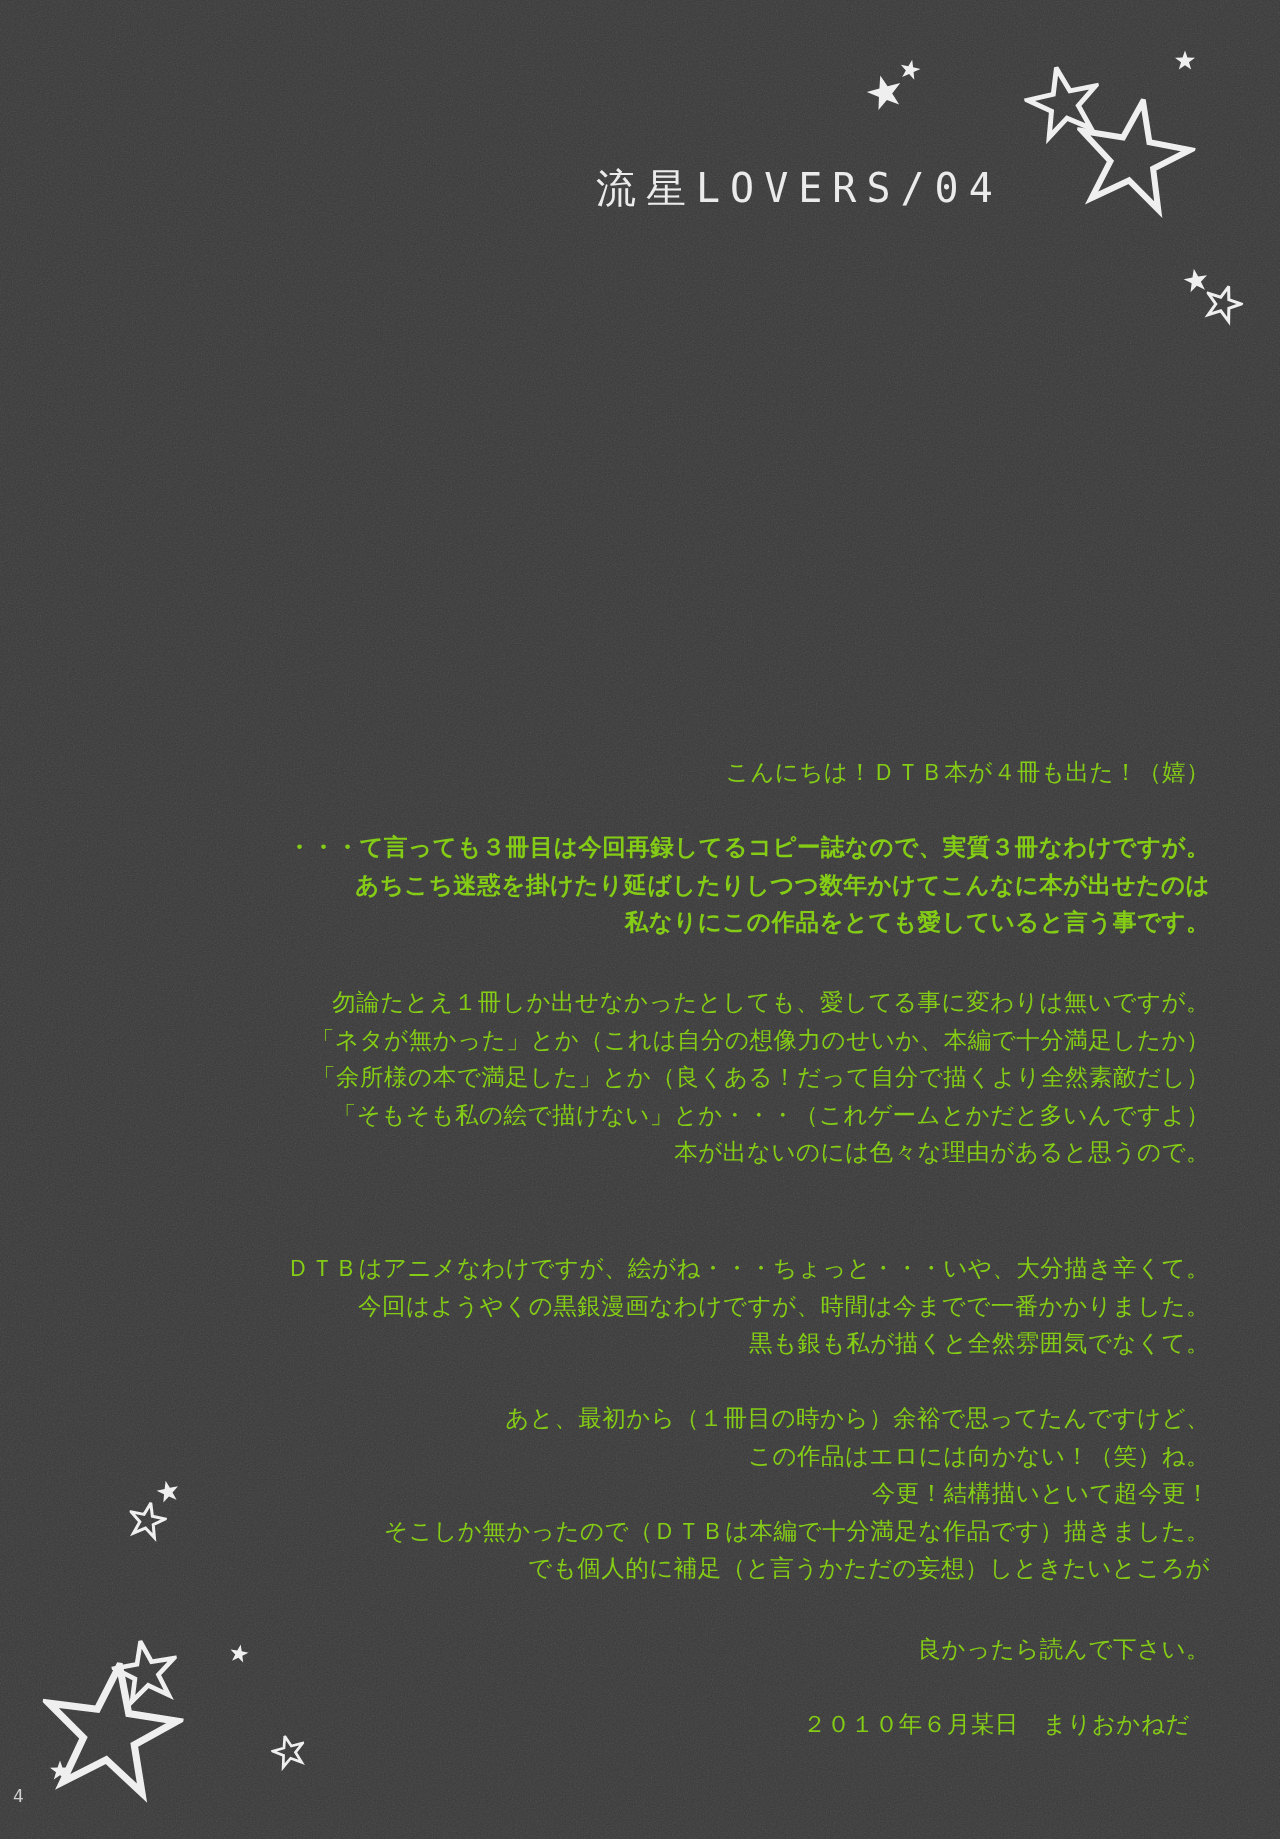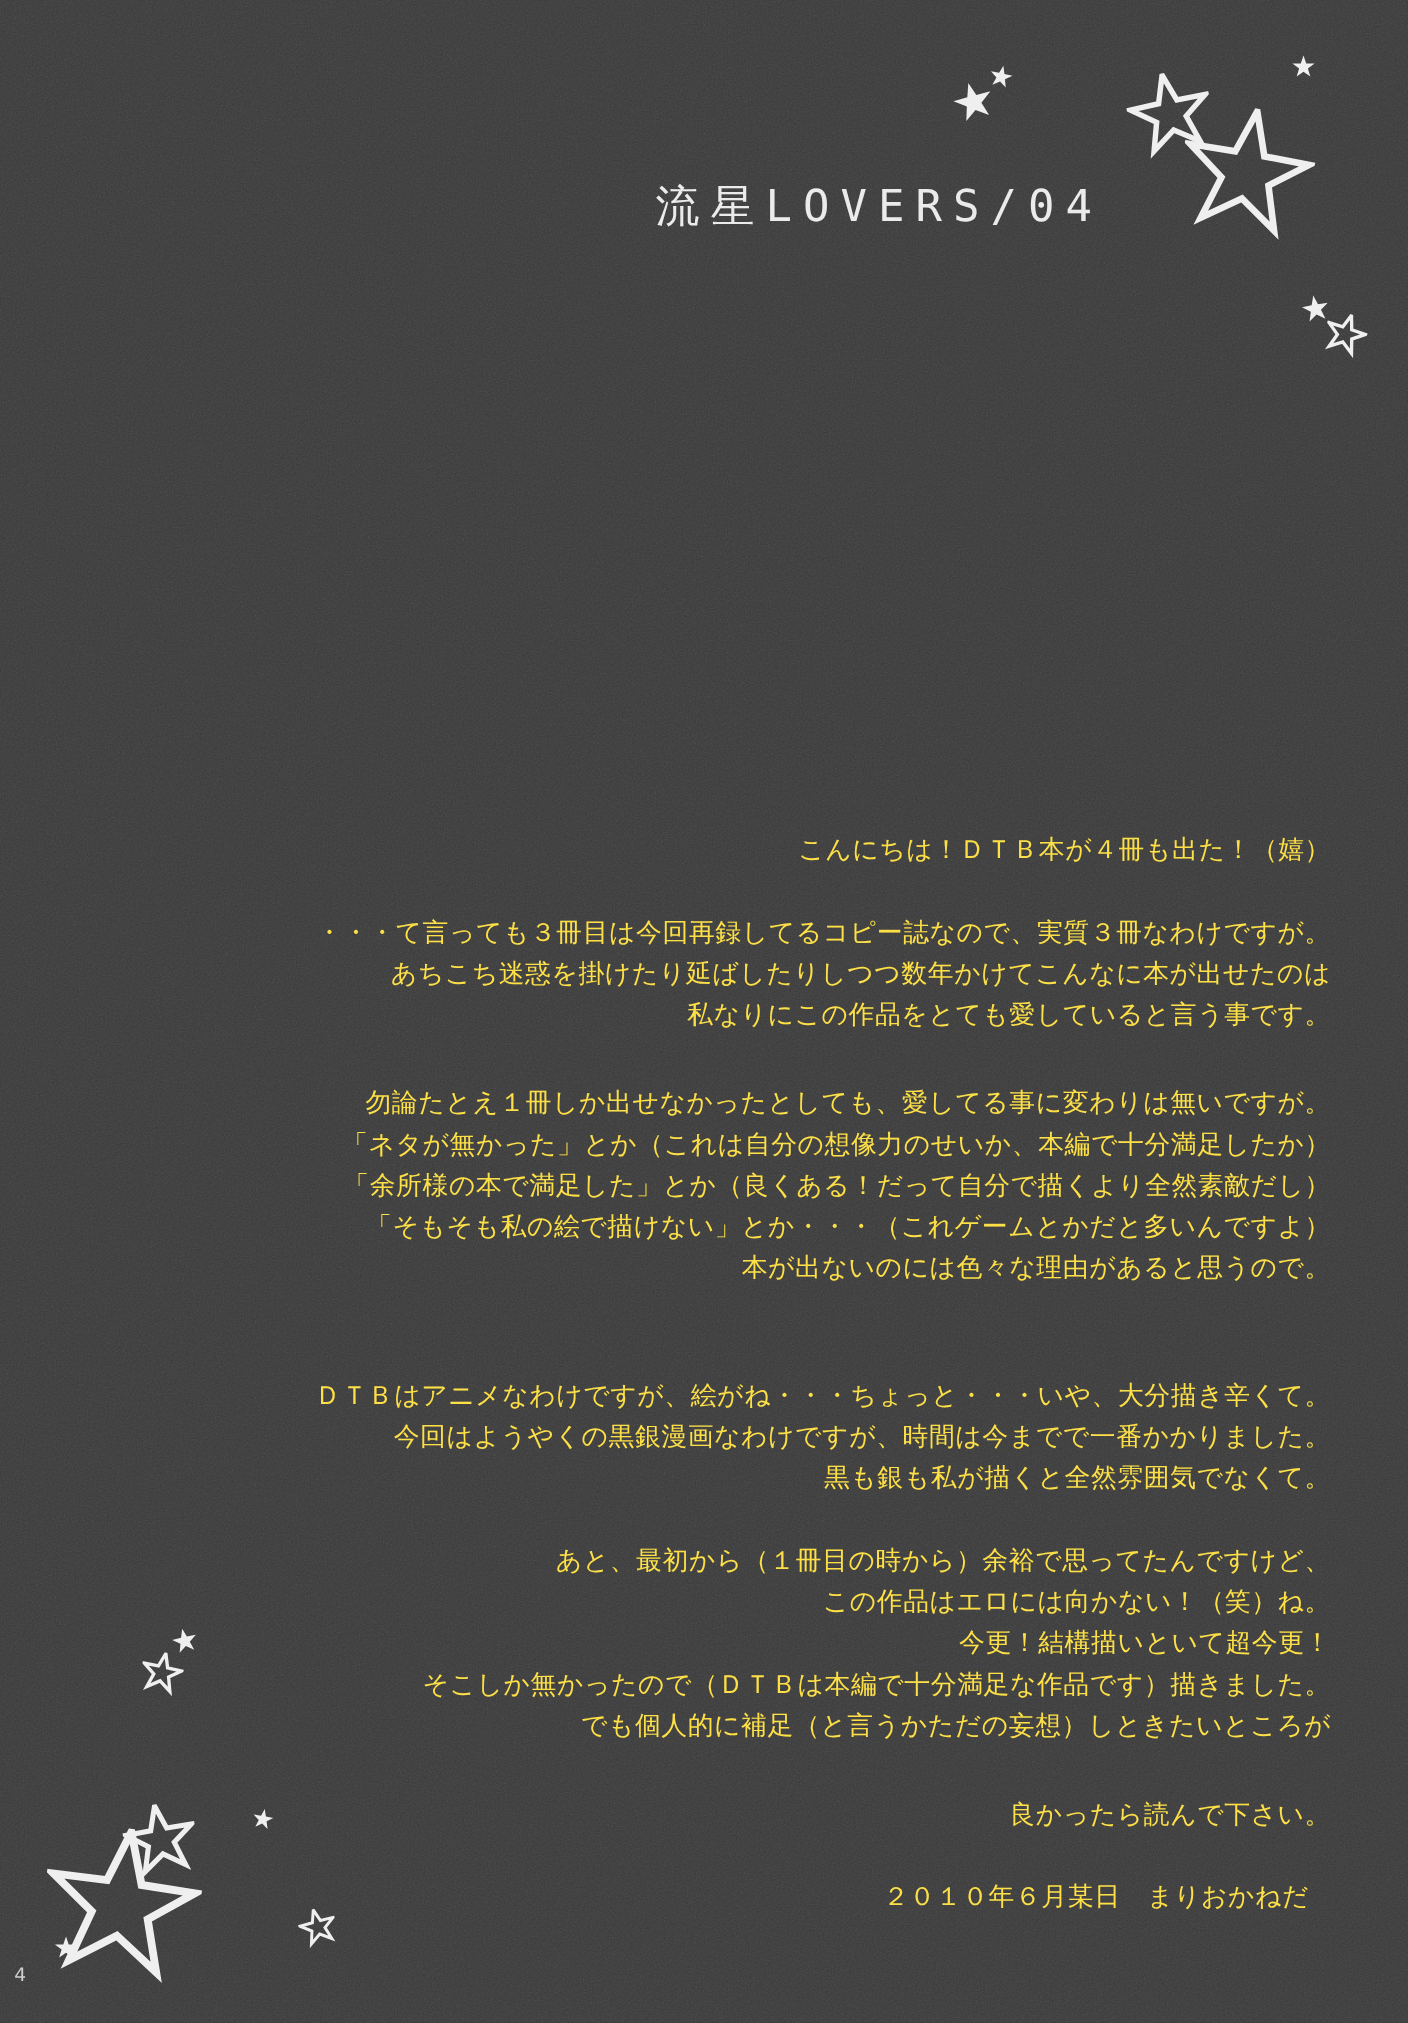--- a/index.html
+++ b/index.html
@@ -25,30 +25,30 @@
     letter-spacing:10px;
     color:#ebebeb;
     line-height:1;
     white-space:nowrap;
     z-index:3;
   }
   .tblock {
     position:absolute;
     right:112px;
     text-align:right;
-    color:#fde047;
+    color:#84cc16;
     font-size:23.5px;
     line-height:37.5px;
     letter-spacing:0.5px;
     white-space:nowrap;
     z-index:3;
   }
   .tblock div { white-space:nowrap; }
   .greeting  { top:754px; }
-  .para2     { top:829px; }
+  .para2     { top:829px;font-weight:bold; }
   .para3     { top:984px; }
   .para4     { top:1250px; }
   .para5     { top:1400px; }
   .closing   { top:1631px; }
   .signature { top:1706px; right:132px;text-align:right; }
   .page-num {
     position:absolute; left:13px; top:1786px;
     font-size:17px; color:#cfcfcf; z-index:3;
   }
   .star { position:absolute; z-index:2; }

